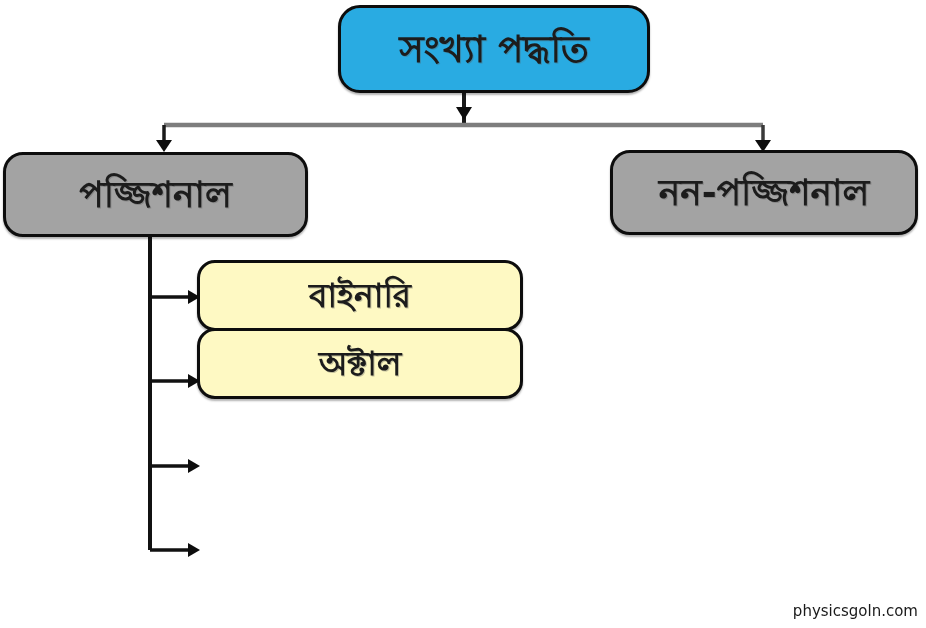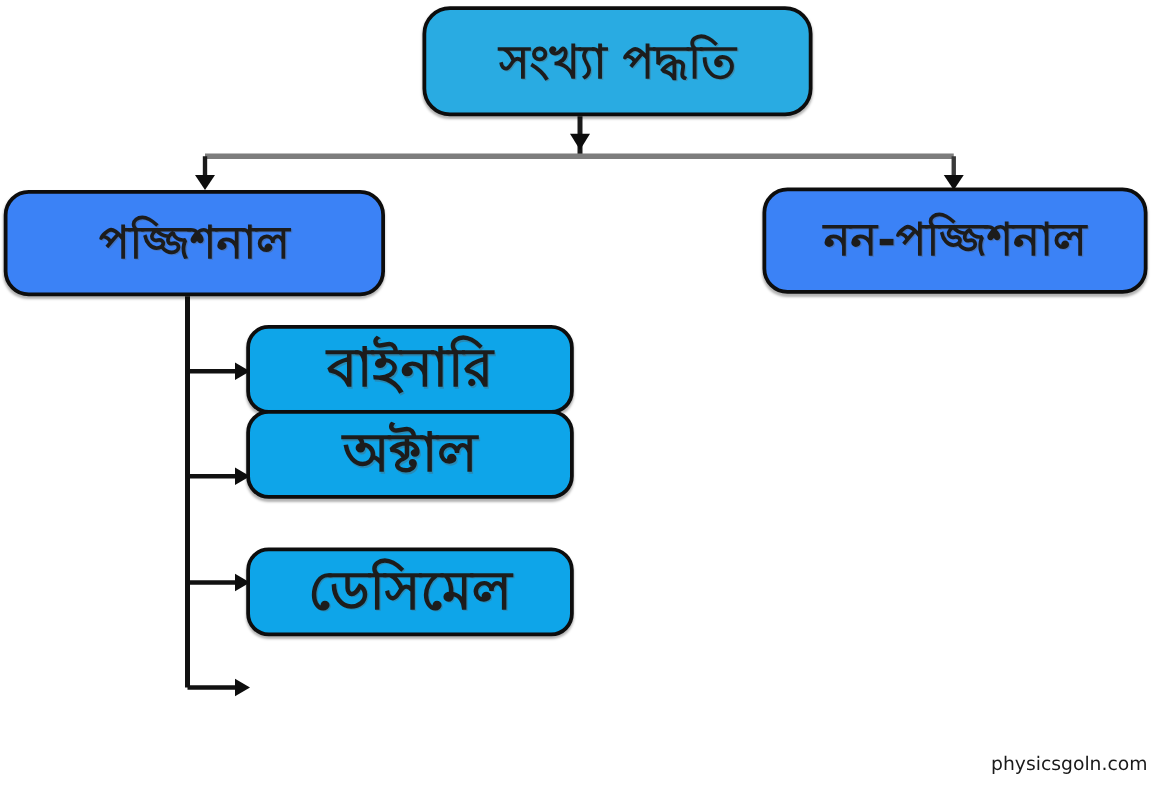--- a/index.html
+++ b/index.html
@@ -39,34 +39,34 @@
     box-shadow: 0 2px 2px rgba(0,0,0,0.30);
   }
   .node-root {
     left: 308px; top: 5px; width: 312px; height: 88px;
     background: #29ABE2;
     border-radius: 22px;
     font-size: 37px;
     margin-left: 30px;
   }
   .node-category {
-    background: #3b82f6;
+    background: #a3a3a3;
     border-radius: 20px;
   }
   .node-positional {
     left: 3px; top: 152px; width: 305px; height: 85px;
   }
   .node-non-positional {
     left: 610px; top: 150px; width: 308px; height: 85px;
   }
   .node-leaf {
-    left: 197px; width: 262px; height: 71px;
-    background: #0ea5e9;
+    left: 197px; width: 326px; height: 71px;
+    background: #fef9c3;
     border-radius: 18px;
-    font-size: 43px;
+    font-size: 33px;
   }
   .node-leaf-0 { top: 260px; }
   .node-leaf-1 { top: 328px; }
   .node-leaf-2 { top: 438px; }
   .node-leaf-3 { top: 525px; }
   .watermark {
     position: absolute;
     right: 8px;
     bottom: 8px;
     font-size: 15px;
@@ -109,18 +109,17 @@
   <div class="node node-root">সংখ্যা পদ্ধতি</div>
 
   <div class="node node-category node-positional">পজ্জিশনাল</div>
 
   <div class="node node-category node-non-positional">নন-পজ্জিশনাল</div>
 
   <div class="node node-leaf node-leaf-0">বাইনারি</div>
 
   <div class="node node-leaf node-leaf-1">অক্টাল</div>
 
-  <div class="node node-leaf node-leaf-2">ডেসিমেল</div>
 
 
   <div class="watermark">physicsgoln.com</div>
 
 </div>
 
 </body></html>

